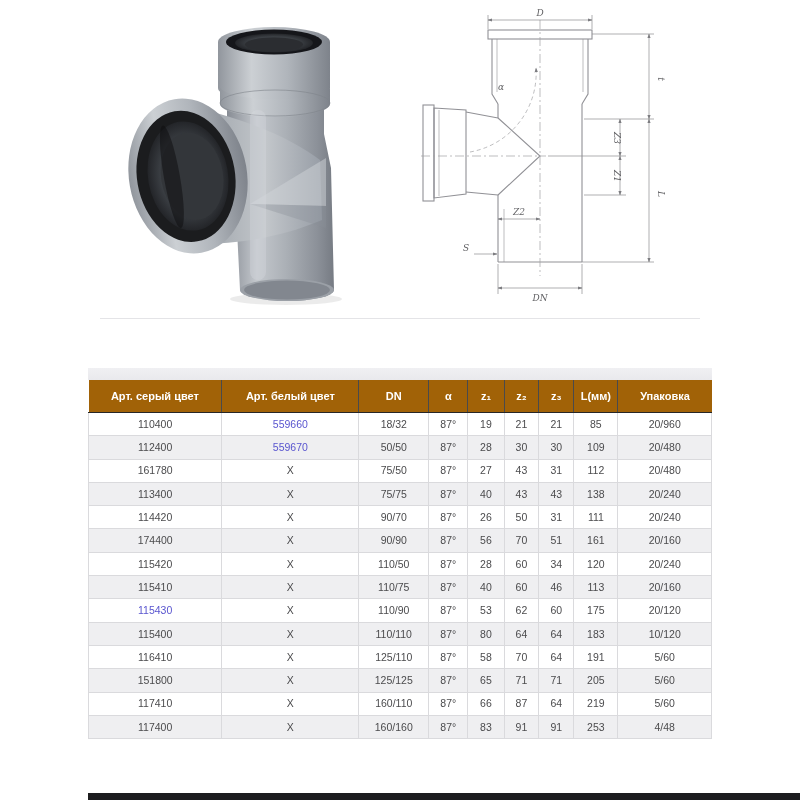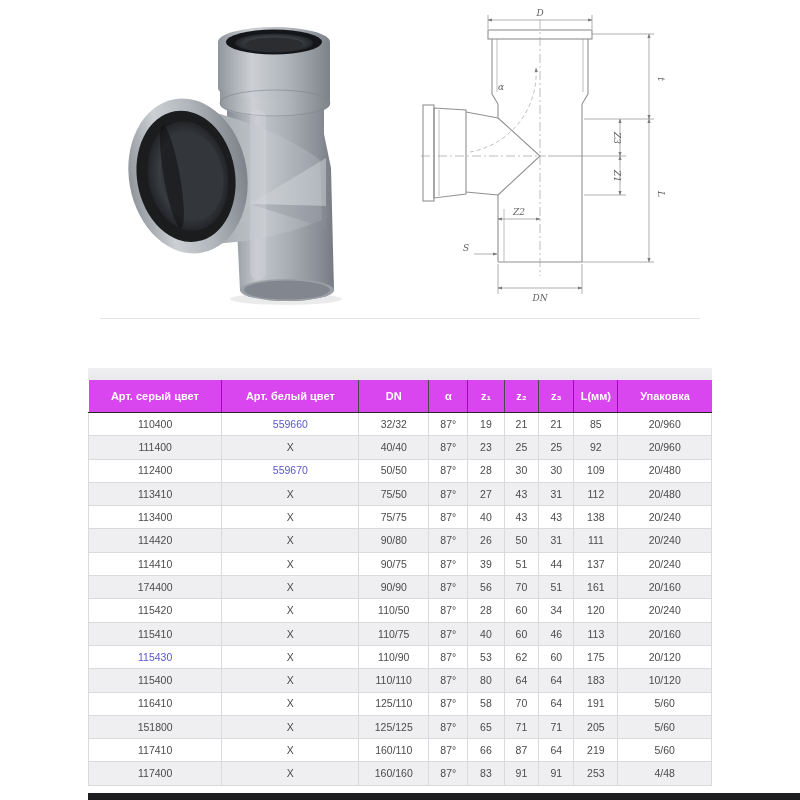--- a/index.html
+++ b/index.html
@@ -15,21 +15,21 @@
   .product-photo{position:absolute;left:12px;top:6px;width:286px;height:302px;}
   .tech-drawing{position:absolute;left:328px;top:4px;width:254px;height:300px;}
   .divider{position:absolute;left:12px;top:318px;width:600px;height:1px;background:#e4e4e7;}
   .shadow-band{position:absolute;left:88px;top:368px;width:624px;height:12px;
     background:linear-gradient(#f0f0f3,#e9e9ed);}
 
   
   .spec-table-wrap{position:absolute;left:88px;top:380px;width:624px;}
   table.spec{width:624px;border-collapse:collapse;table-layout:fixed;}
   table.spec th{
-    background:#d946ef;color:#ffffff;font-size:11px;font-weight:bold;
+    background:#a16207;color:#ffffff;font-size:11px;font-weight:bold;
     height:32px;text-align:center;vertical-align:middle;padding:0 2px;
     border-right:1px solid #4a4a4c;border-bottom:1px solid #262627;
   }
   table.spec th:last-child{border-right:none;}
   table.spec td{
     font-size:10.5px;color:#4b4b4d;text-align:center;vertical-align:middle;
     height:22.3px;padding:0 2px;line-height:1;
     border:1px solid #dadadd;background:#ffffff;
   }
   table.spec tr:nth-child(even) td{background:#efeff1;}
@@ -200,52 +200,41 @@
           <th>z₂</th>
           <th>z₃</th>
           <th>L(мм)</th>
           <th>Упаковка</th>
         </tr>
       </thead>
       <tbody>
           <tr>
             <td>110400</td>
             <td><a href="#" class="cell-link">559660</a></td>
-            <td>32/32</td>
+            <td>18/32</td>
             <td>87°</td>
             <td>19</td>
             <td>21</td>
             <td>21</td>
             <td>85</td>
             <td>20/960</td>
           </tr>
           <tr>
-            <td>111400</td>
-            <td>X</td>
-            <td>40/40</td>
-            <td>87°</td>
-            <td>23</td>
-            <td>25</td>
-            <td>25</td>
-            <td>92</td>
-            <td>20/960</td>
-          </tr>
-          <tr>
             <td>112400</td>
             <td><a href="#" class="cell-link">559670</a></td>
             <td>50/50</td>
             <td>87°</td>
             <td>28</td>
             <td>30</td>
             <td>30</td>
             <td>109</td>
             <td>20/480</td>
           </tr>
           <tr>
-            <td>113410</td>
+            <td>161780</td>
             <td>X</td>
             <td>75/50</td>
             <td>87°</td>
             <td>27</td>
             <td>43</td>
             <td>31</td>
             <td>112</td>
             <td>20/480</td>
           </tr>
           <tr>
@@ -255,40 +244,29 @@
             <td>87°</td>
             <td>40</td>
             <td>43</td>
             <td>43</td>
             <td>138</td>
             <td>20/240</td>
           </tr>
           <tr>
             <td>114420</td>
             <td>X</td>
-            <td>90/80</td>
+            <td>90/70</td>
             <td>87°</td>
             <td>26</td>
             <td>50</td>
             <td>31</td>
             <td>111</td>
             <td>20/240</td>
           </tr>
           <tr>
-            <td>114410</td>
-            <td>X</td>
-            <td>90/75</td>
-            <td>87°</td>
-            <td>39</td>
-            <td>51</td>
-            <td>44</td>
-            <td>137</td>
-            <td>20/240</td>
-          </tr>
-          <tr>
             <td>174400</td>
             <td>X</td>
             <td>90/90</td>
             <td>87°</td>
             <td>56</td>
             <td>70</td>
             <td>51</td>
             <td>161</td>
             <td>20/160</td>
           </tr>

